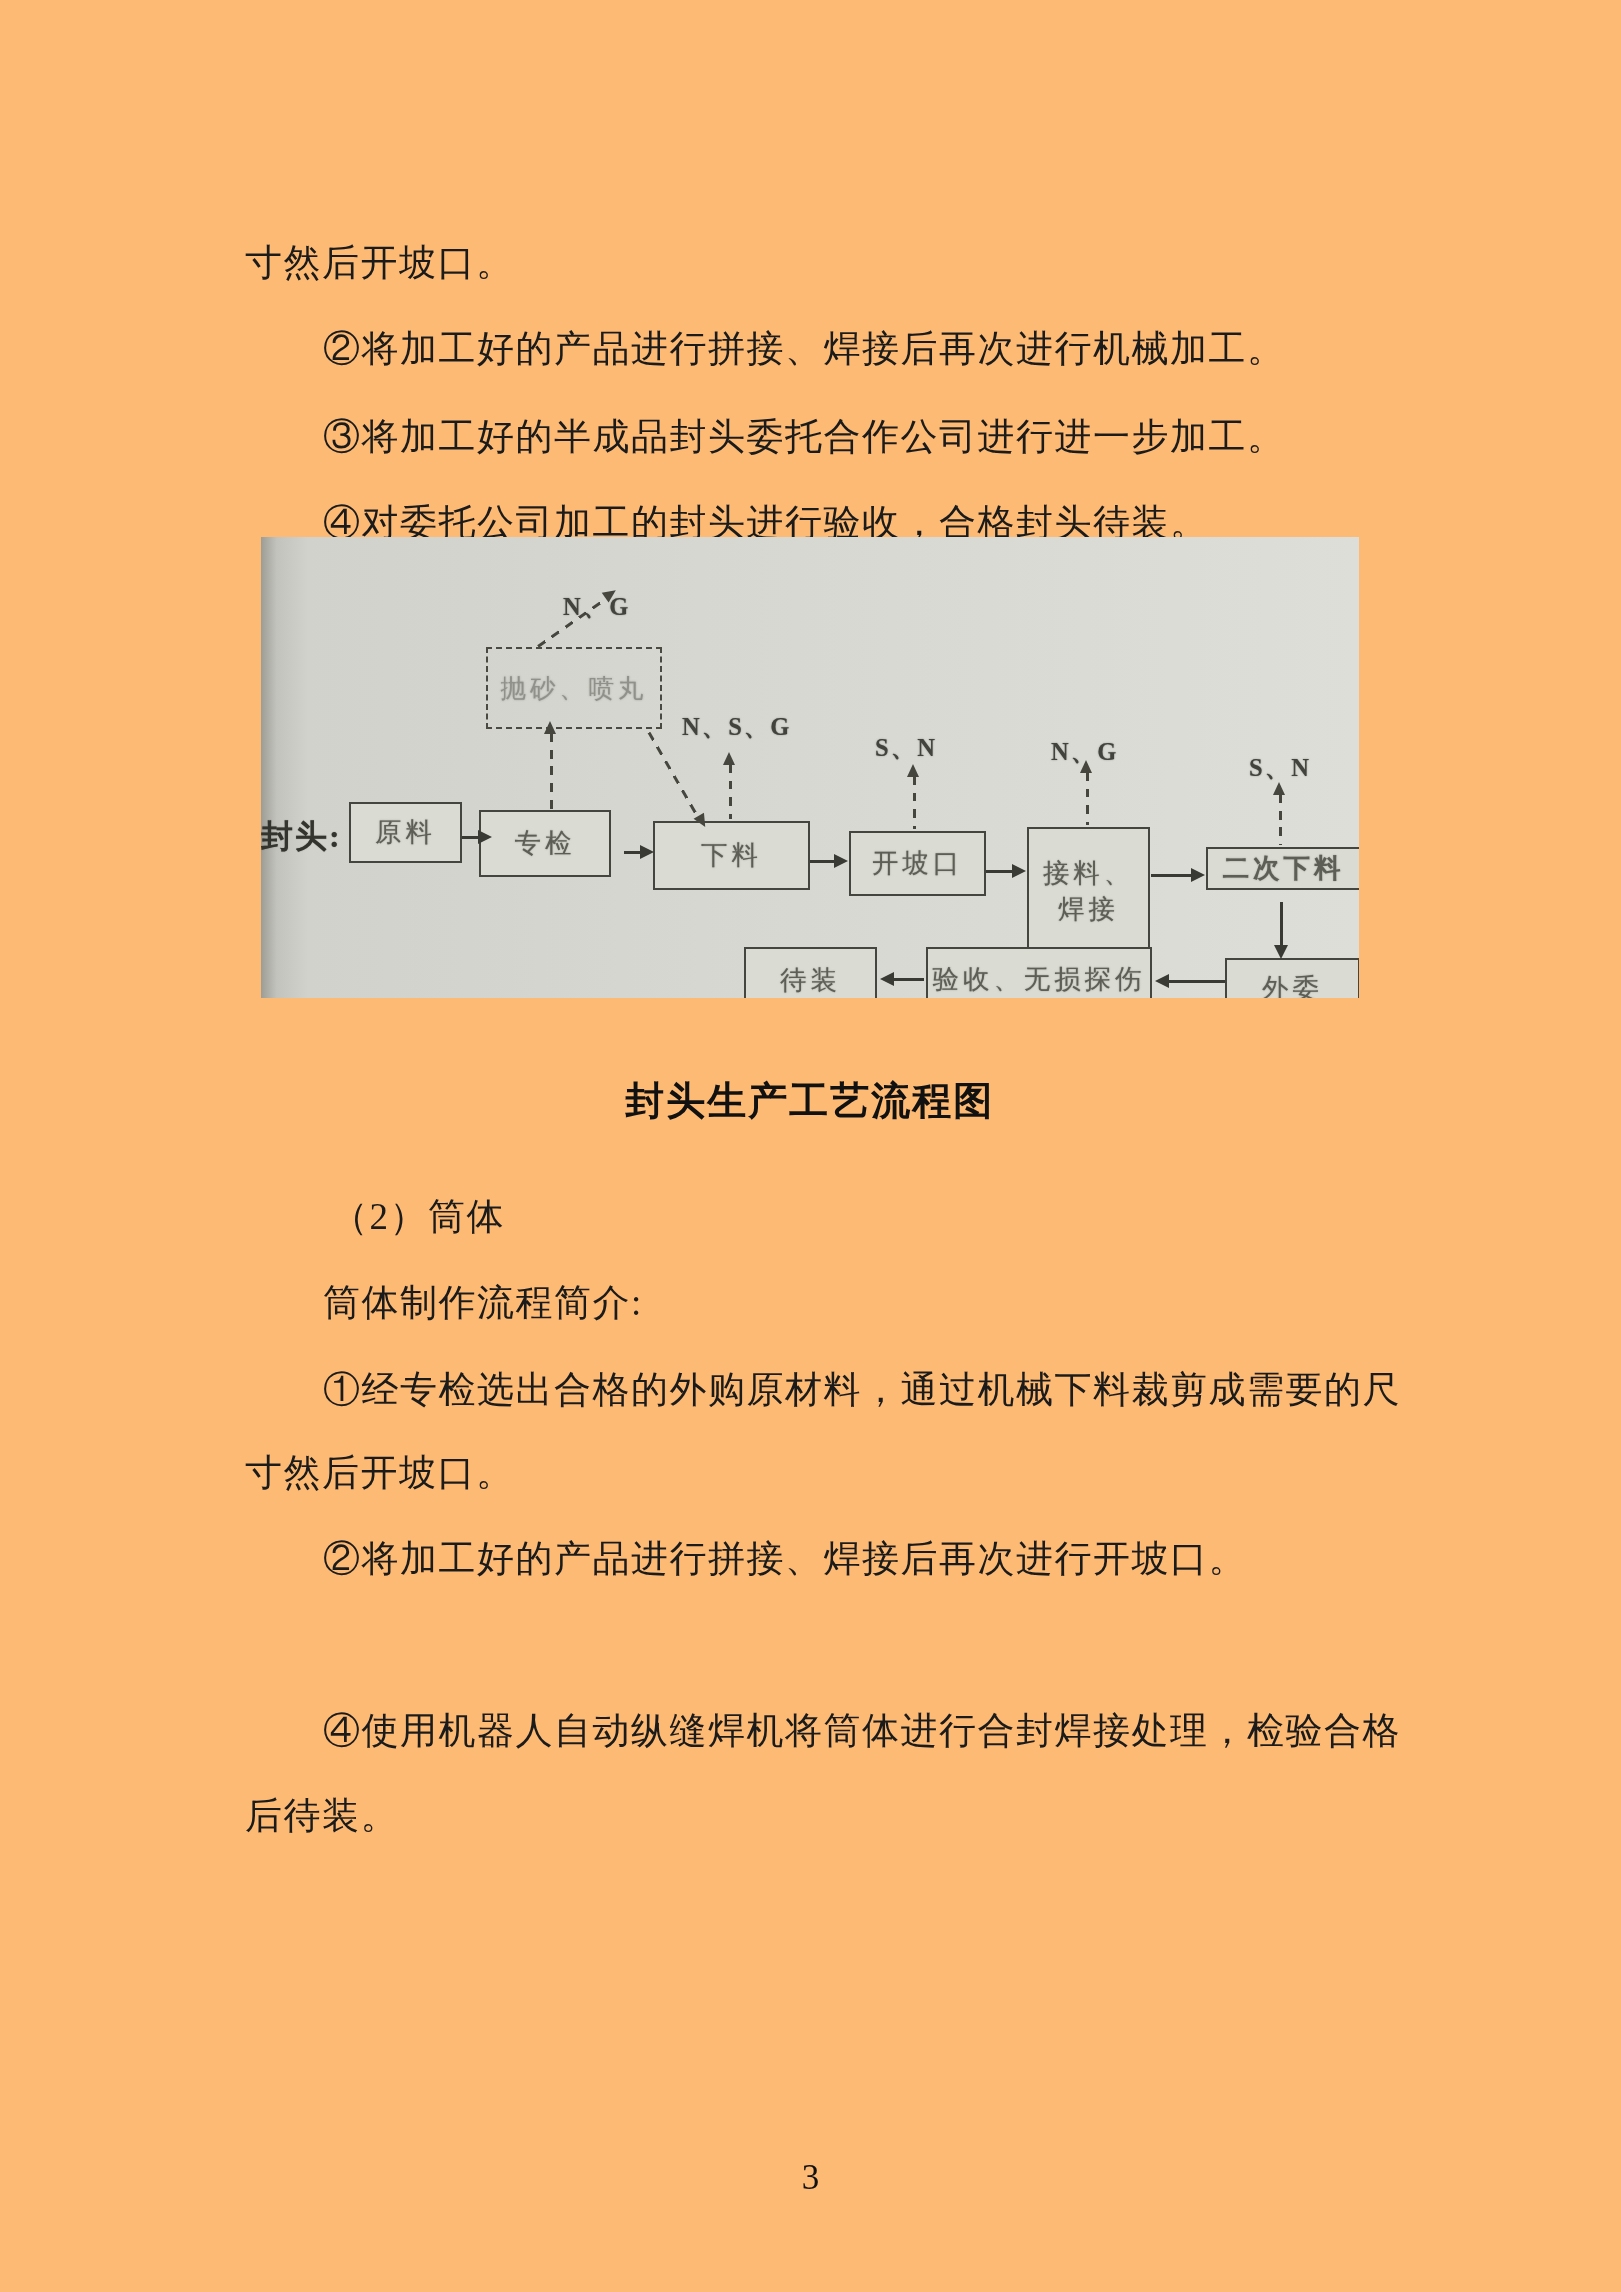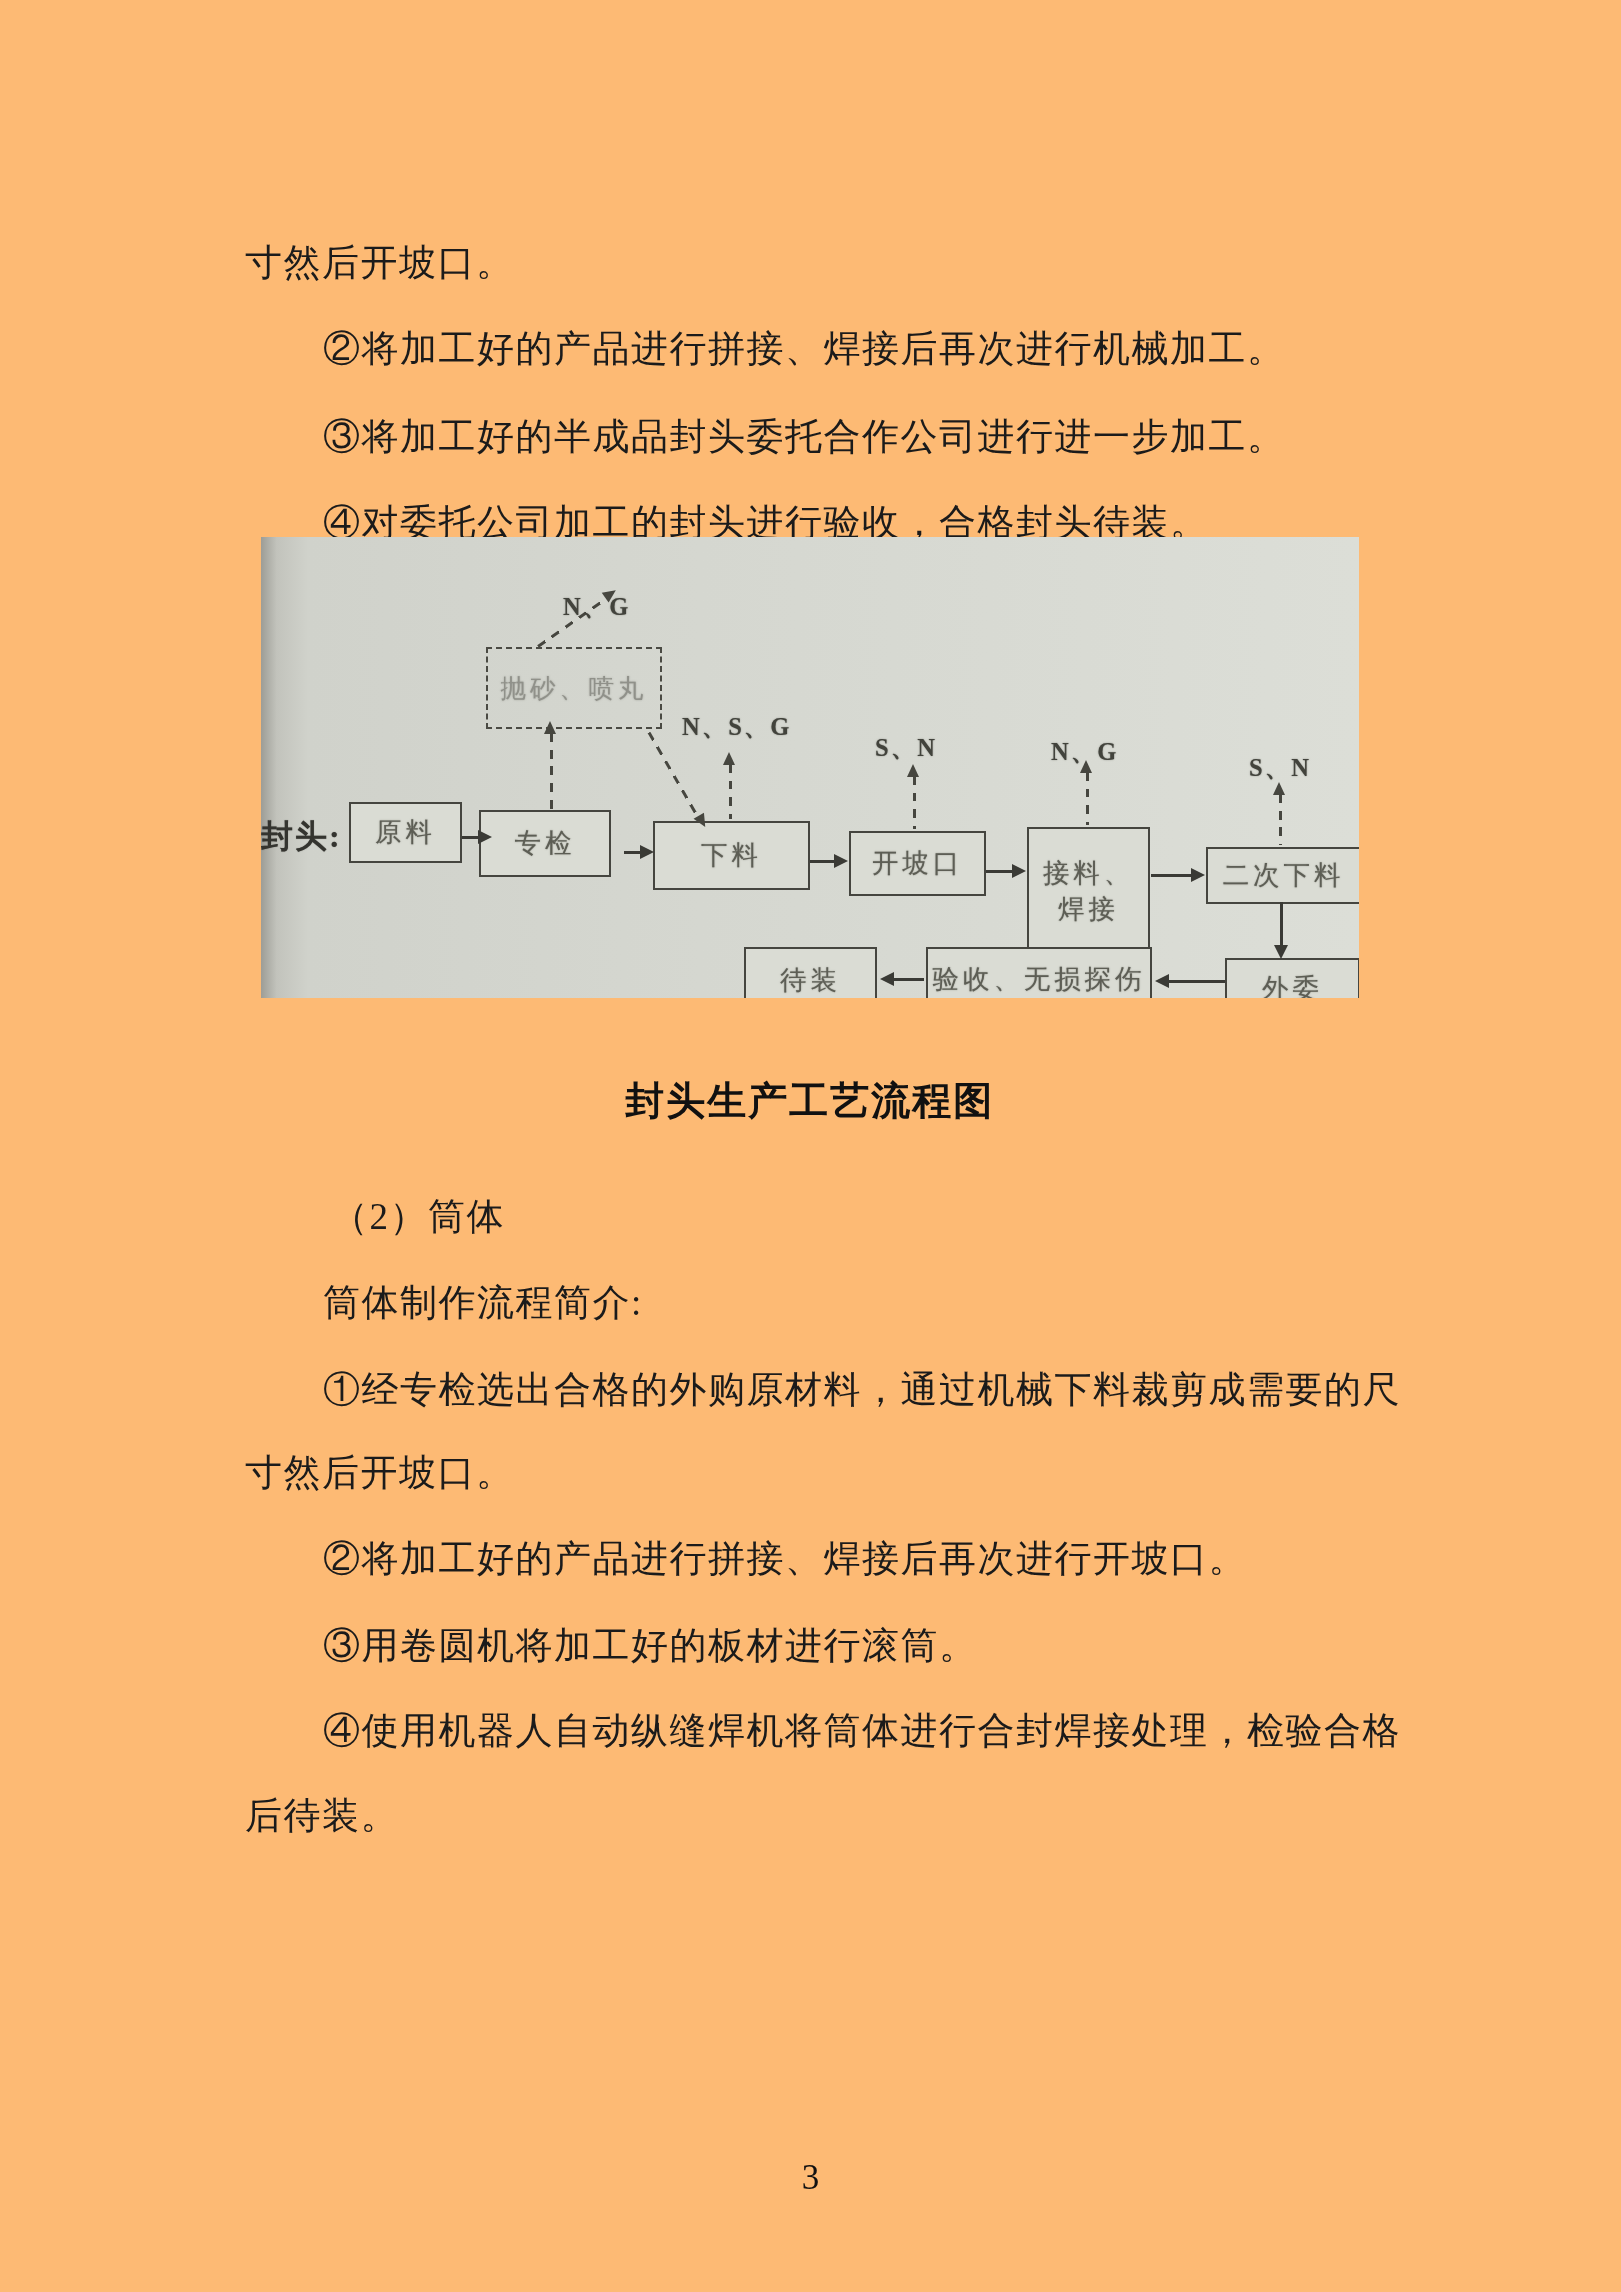--- a/index.html
+++ b/index.html
@@ -54,21 +54,21 @@
   <div class="photo">
 
     <div class="flabel" style="left:0px;top:278px;">封头:</div>
 
     <div class="fbox" style="left:88px;top:265px;width:113px;height:61px;">原料</div>
     <div class="fbox" style="left:218px;top:273px;width:132px;height:67px;">专检</div>
     <div class="fbox" style="left:392px;top:284px;width:157px;height:69px;">下料</div>
     <div class="fbox" style="left:588px;top:294px;width:137px;height:65px;">开坡口</div>
     <div class="fbox" style="left:766px;top:290px;width:123px;height:129px;">接料、
 焊接</div>
-    <div class="fbox" style="left:945px;top:310px;width:155px;height:57px;">二次下料</div>
+    <div class="fbox" style="left:945px;top:310px;width:155px;height:43px;font-weight:bold;">二次下料</div>
 
     <div class="fbox" style="left:483px;top:410px;width:133px;height:67px;">待装</div>
     <div class="fbox" style="left:665px;top:410px;width:226px;height:65px;">验收、无损探伤</div>
     <div class="fbox" style="left:964px;top:421px;width:135px;height:61px;">外委</div>
 
     <div class="dbox" style="left:225px;top:110px;width:176px;height:82px;">抛砂、喷丸</div>
 
     <div class="hline to-r" style="left:201px;top:299px;width:17.6px;"></div>
     <div class="hline to-r" style="left:363px;top:314px;width:17.6px;"></div>
     <div class="hline to-r" style="left:549px;top:323px;width:25.5px;"></div>
@@ -97,20 +97,19 @@
     <div class="ann" style="left:988px;top:214px;">S、N</div>
   </div>
 
   <p class="caption" style="top:1035px;padding-left:12px;">封头生产工艺流程图</p>
 
   <p class="bl" style="left:331px;top:1155px;">（2）筒体</p>
   <p class="bl" style="left:323px;top:1241px;">筒体制作流程简介:</p>
   <p class="bl" style="left:323px;top:1328px;">①经专检选出合格的外购原材料，通过机械下料裁剪成需要的尺</p>
   <p class="bl" style="left:245px;top:1411px;">寸然后开坡口。</p>
   <p class="bl" style="left:323px;top:1497px;">②将加工好的产品进行拼接、焊接后再次进行开坡口。</p>
-  <p class="bl" style="left:323px;top:1584px;">③用卷圆机将加工好的板材进行滚筒。</p>
   <p class="bl" style="left:323px;top:1669px;">④使用机器人自动纵缝焊机将筒体进行合封焊接处理，检验合格</p>
   <p class="bl" style="left:245px;top:1754px;">后待装。</p>
 
   <p class="pagenum" style="top:2123px;">3</p>
 
 </div>
 
 
 </body></html>

